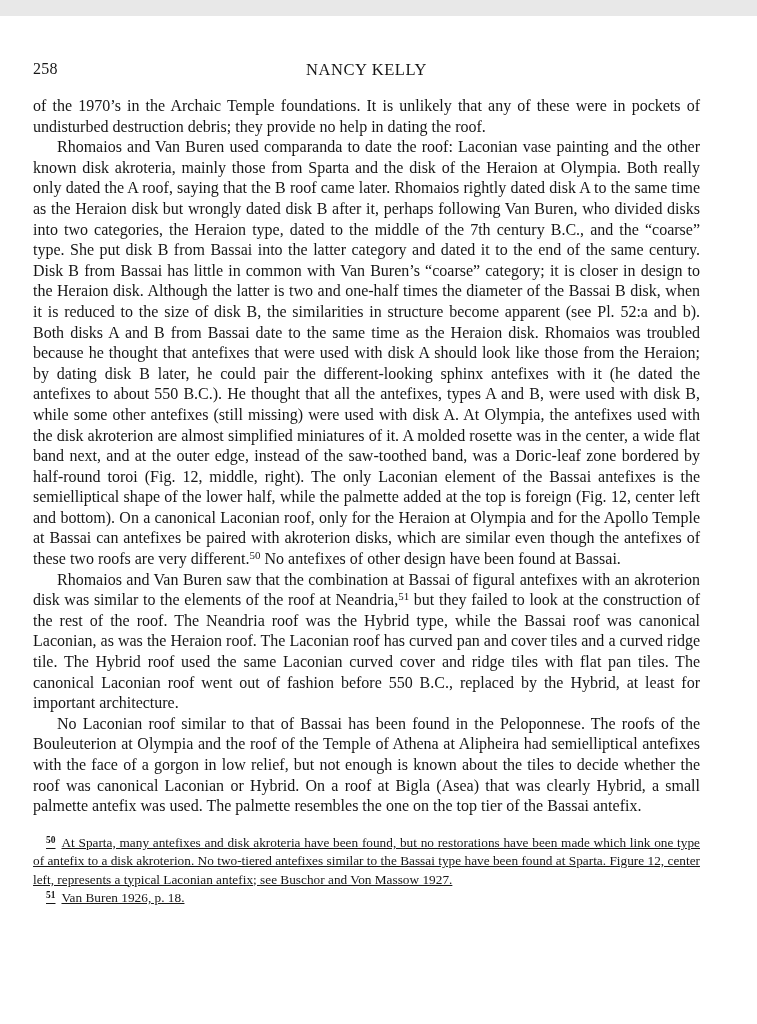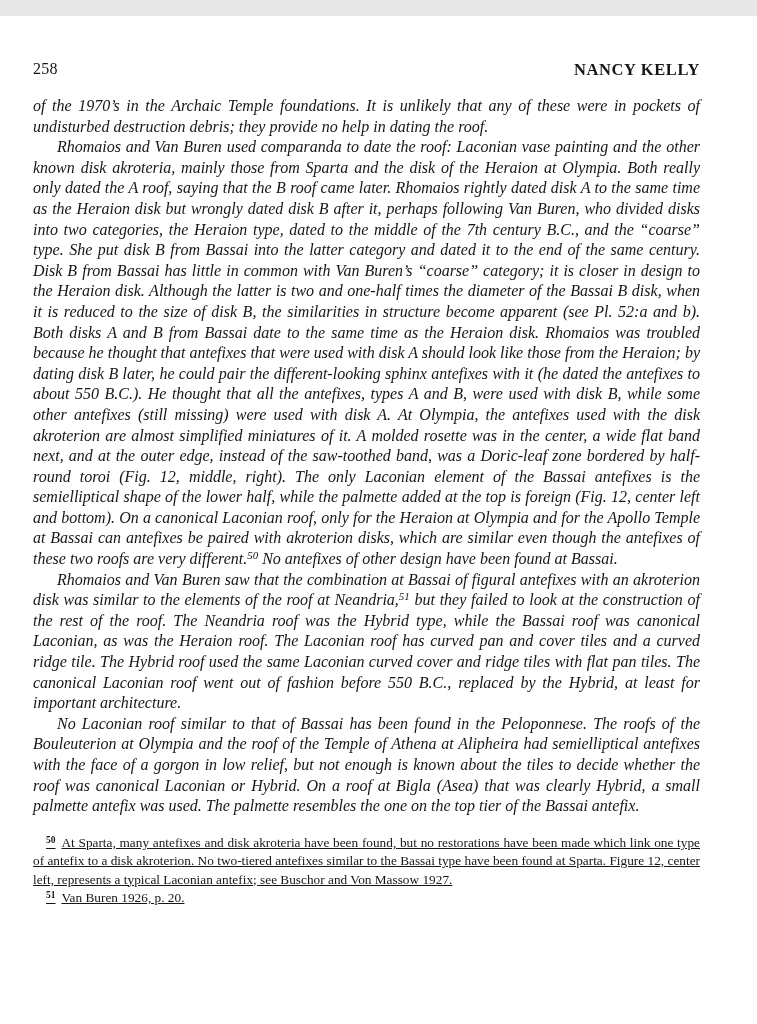--- a/index.html
+++ b/index.html
@@ -26,30 +26,29 @@
   }
   .page-num {
     position: absolute;
     left: 0;
     top: 0;
     font-size: 16px;
     letter-spacing: 0.3px;
   }
   .running-title {
     display: block;
-    text-align: right;
+    text-align: center;
     font-size: 16.5px;
-    font-weight: bold;
+    font-weight: normal;
     letter-spacing: 0.6px;
   }
   .body-text {
     font-size: 16px;
     line-height: 20.6px;
     text-align: justify;
-    font-style: italic;
   }
   .body-text p {
     margin: 0;
     padding: 0;
   }
   .body-text p.indent {
     text-indent: 24px;
   }
   sup.fn-ref {
     font-size: 11px;
@@ -102,17 +101,17 @@
 
     <p class="indent"><span>No Laconian roof similar to that of Bassai has been found in the Peloponnese.  The roofs of the Bouleuterion at Olympia and the roof of the Temple of Athena at Alipheira had semielliptical antefixes with the face of a gorgon in low relief, but not enough is known about the tiles to decide whether the roof was canonical Laconian or Hybrid.  On a roof at Bigla (Asea) that was clearly Hybrid, a small palmette antefix was used.  The palmette resembles the one on the top tier of the Bassai antefix.</span></p>
 
 
   </main>
 
   <footer class="footnotes">
 
     <p><sup class="fn-marker">50</sup><span class="fn-text">At Sparta, many antefixes and disk akroteria have been found, but no restorations have been made which link one type of antefix to a disk akroterion.  No two-tiered antefixes similar to the Bassai type have been found at Sparta.  Figure 12, center left, represents a typical Laconian antefix; see Buschor and Von Massow 1927.</span></p>
 
-    <p><sup class="fn-marker">51</sup><span class="fn-text">Van Buren 1926, p. 20.</span></p>
+    <p><sup class="fn-marker">51</sup><span class="fn-text">Van Buren 1926, p. 18.</span></p>
 
   </footer>
 
 </div>
 
 </body></html>

